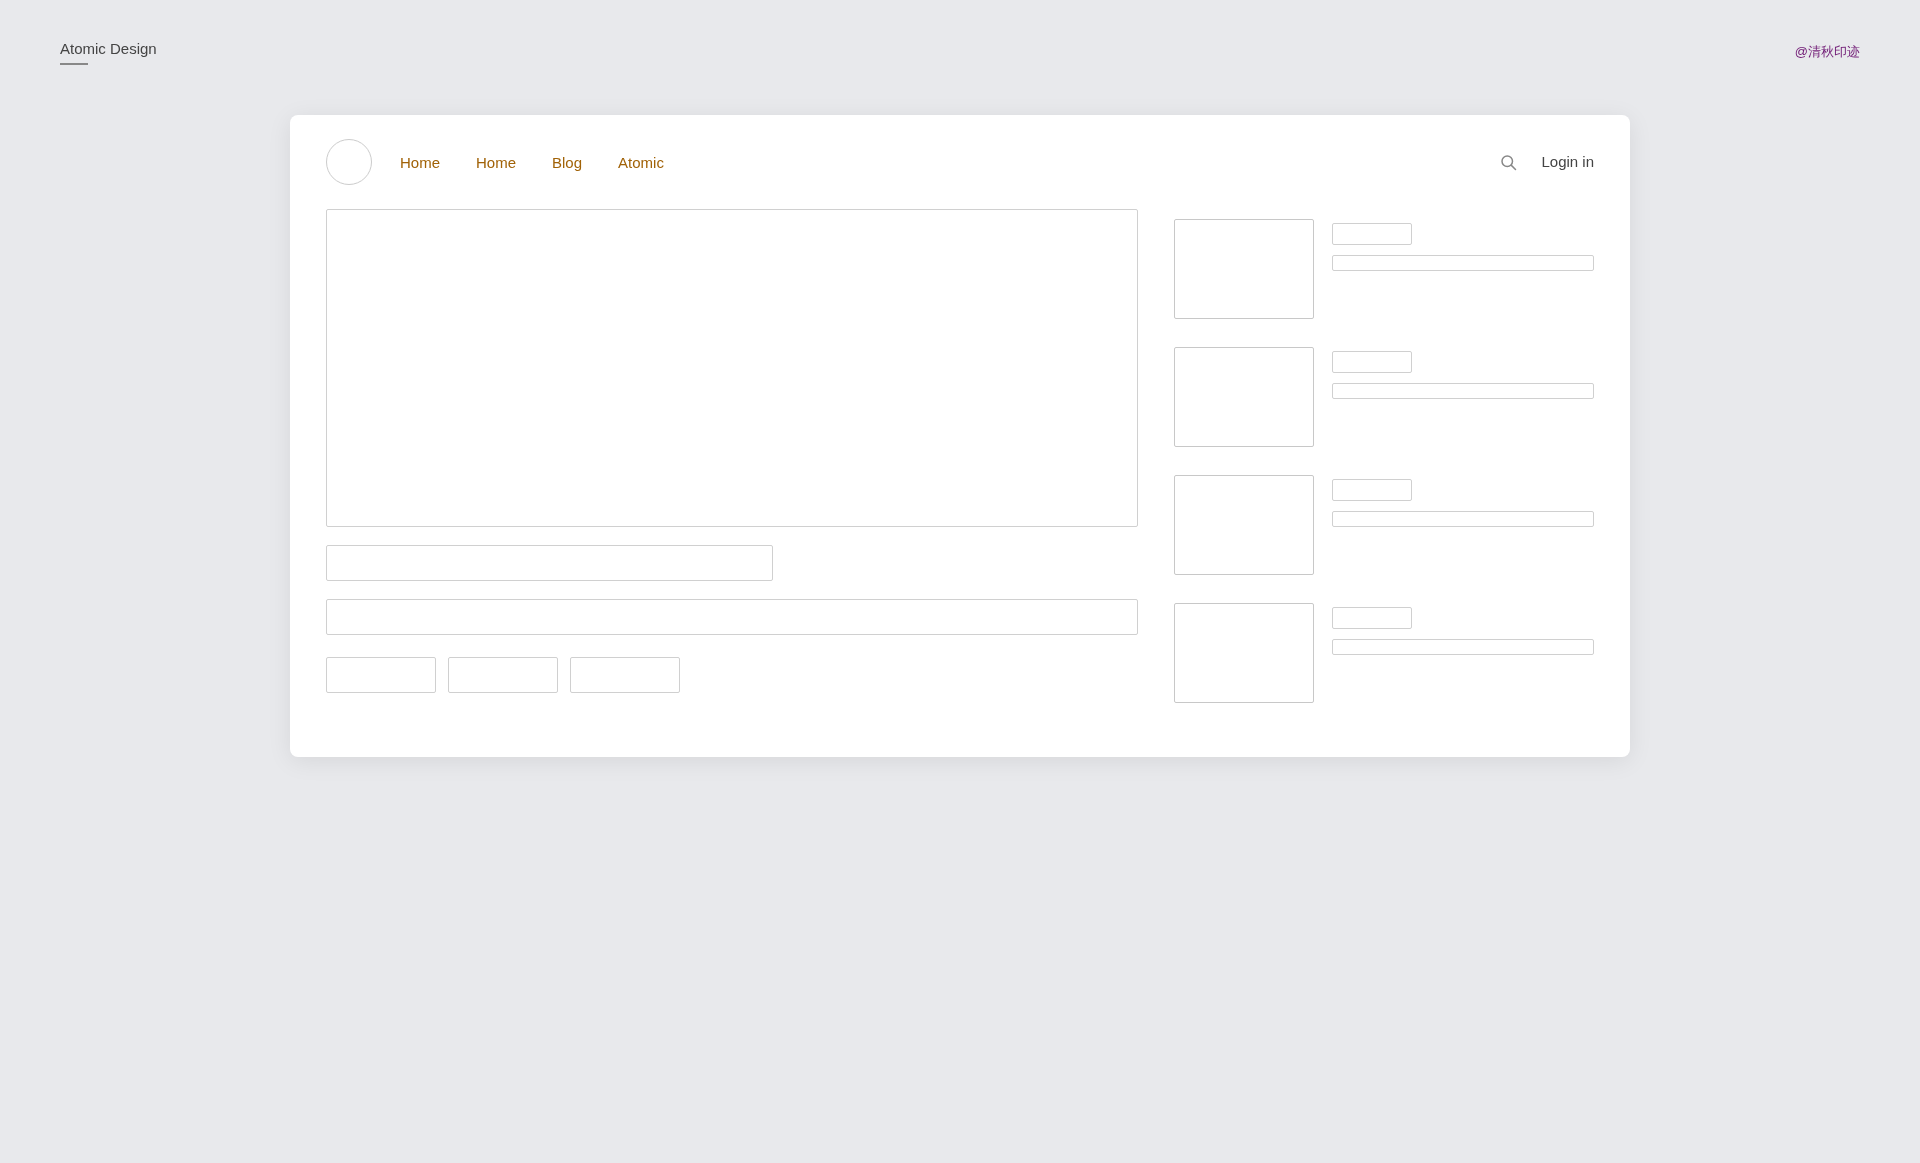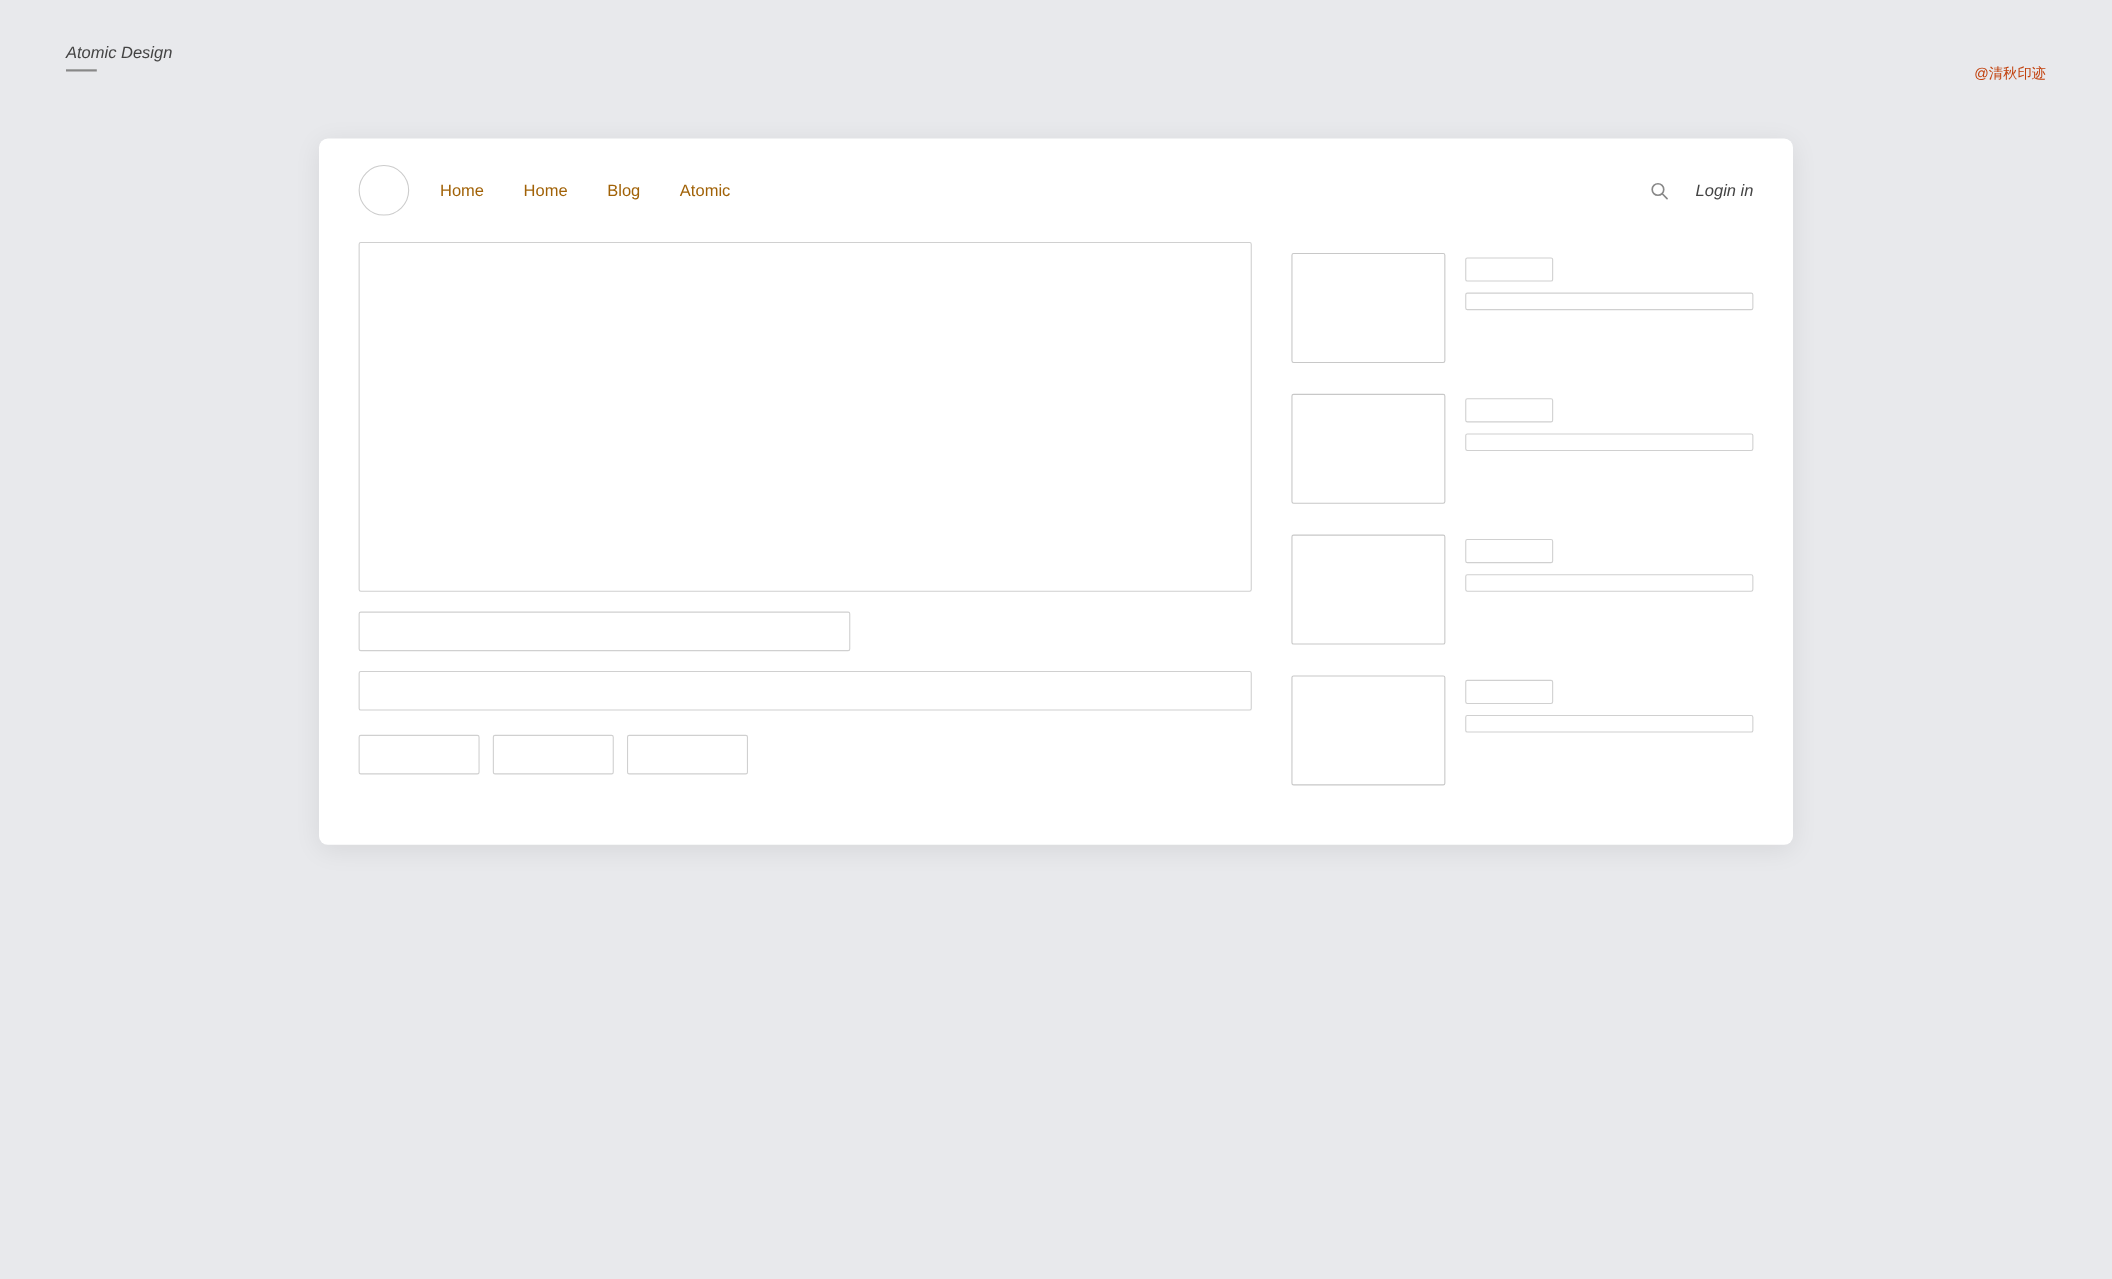--- a/index.html
+++ b/index.html
@@ -25,33 +25,32 @@
     .top-bar-left {
       display: flex;
       flex-direction: column;
     }
 
     .app-title {
       font-size: 15px;
       color: #444;
       font-weight: 500;
       margin-bottom: 6px;
-      font-style: italic;
     }
 
     .title-underline {
       width: 28px;
       height: 2px;
       background: #888;
     }
 
     .watermark {
       font-size: 13px;
-      color: #c2410c;
-      margin-top: 18px;
+      color: #701a75;
+      margin-top: 3px;
     }
 
     
     .card {
       background: #ffffff;
       border-radius: 8px;
       box-shadow: 0 4px 24px rgba(0,0,0,0.08);
       margin: 0 auto;
       max-width: 1340px;
       padding: 0;
@@ -84,23 +83,21 @@
 
     .nav-link {
       font-size: 15px;
       color: #a16207;
       text-decoration: none;
       cursor: pointer;
     }
 
     .nav-right {
       display: flex;
-      align-items: center;
       gap: 24px;
-      font-style: italic;
     }
 
     .search-icon-btn {
       cursor: pointer;
       display: flex;
       align-items: center;
       justify-content: center;
       color: #888;
     }
 

